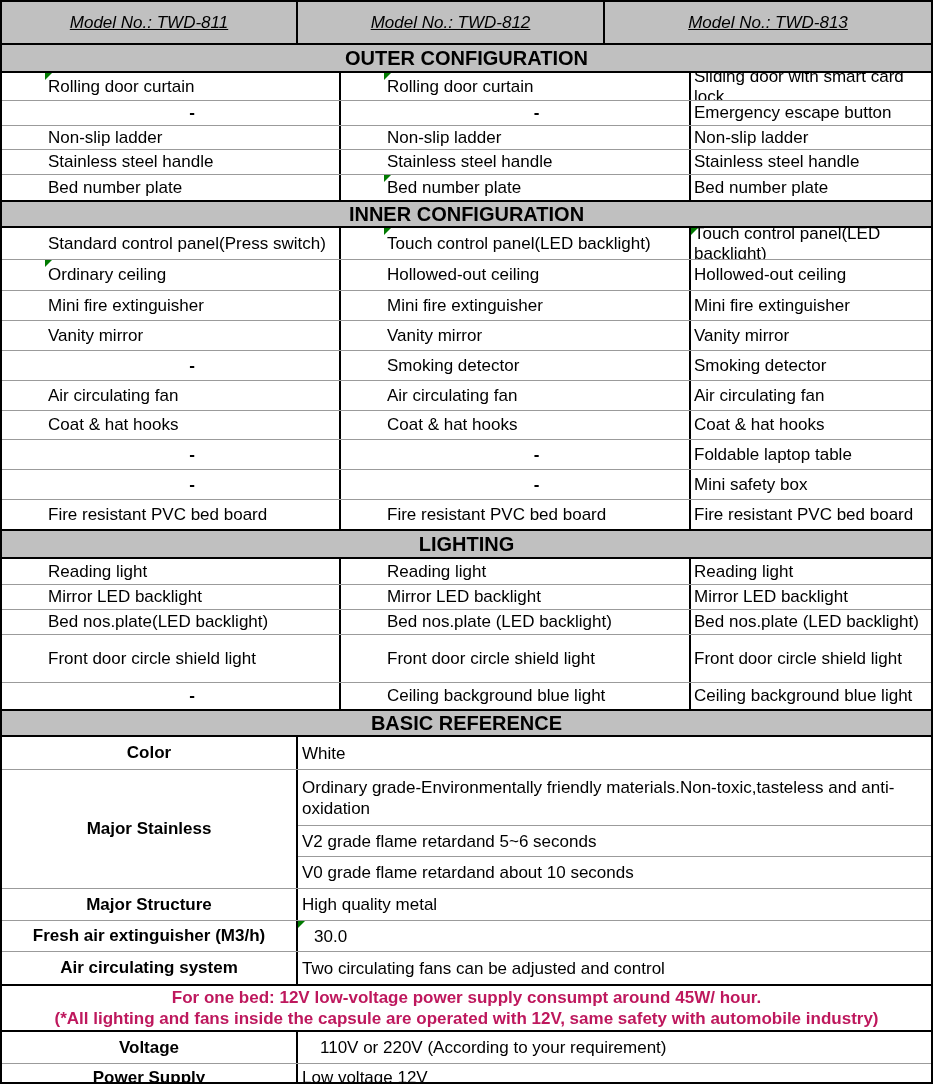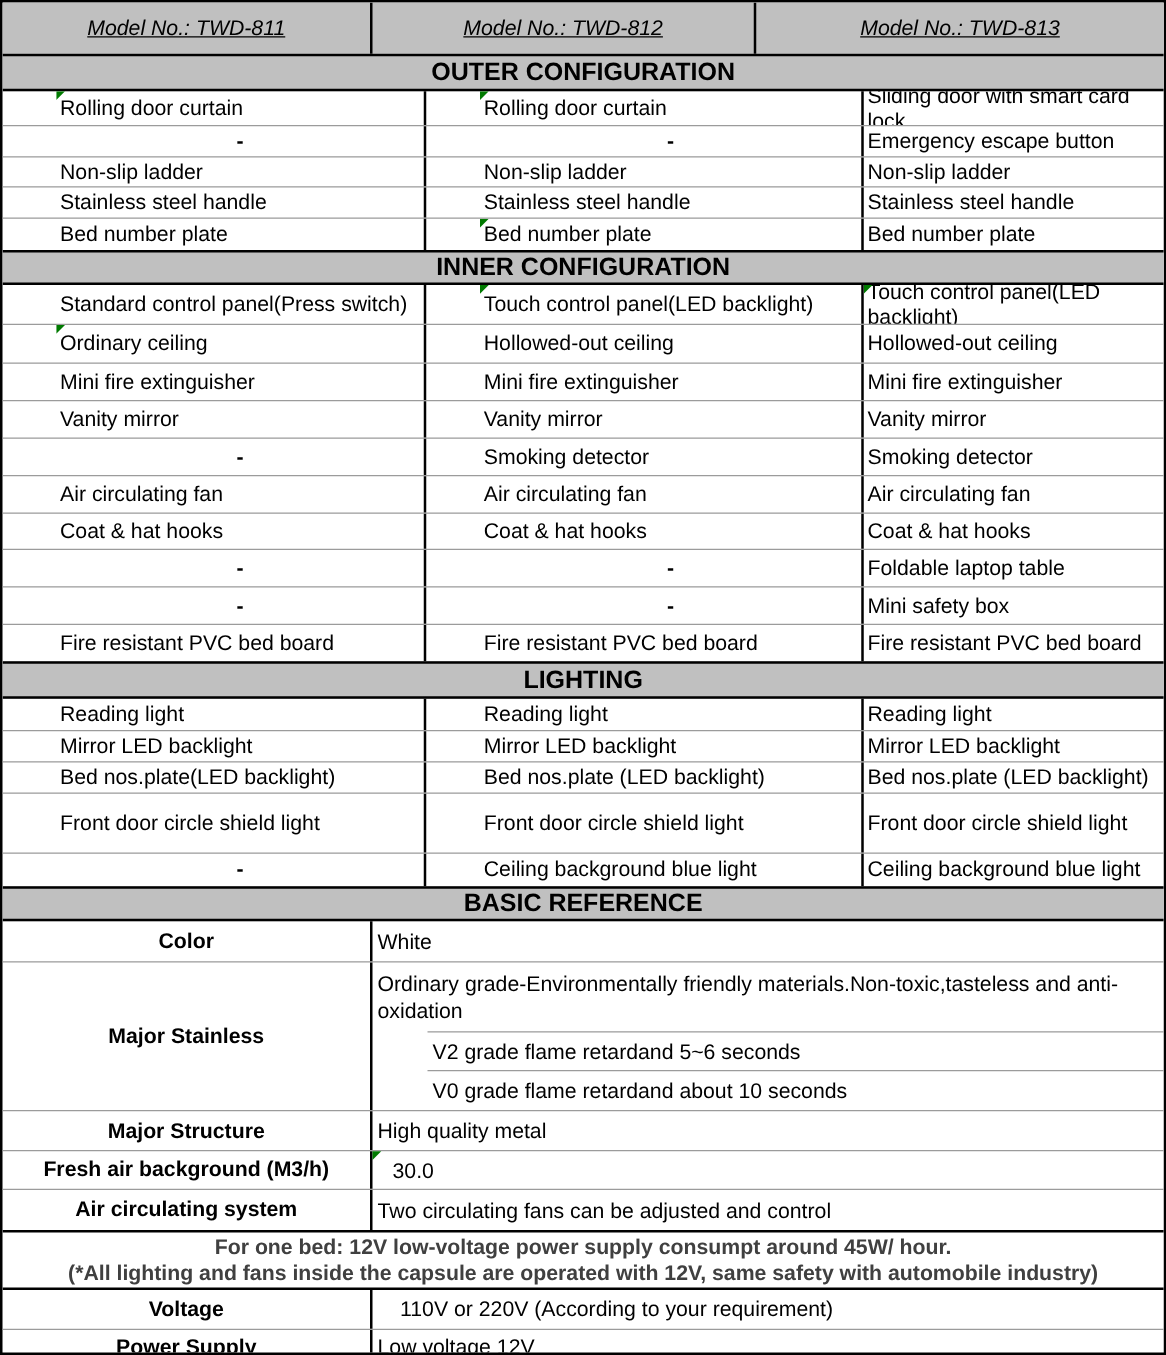--- a/index.html
+++ b/index.html
@@ -60,29 +60,29 @@
     width:296px; border-right:2px solid #000;
     display:flex; align-items:center; justify-content:center;
     text-align:center; font-weight:bold; font-size:17px;
     padding:0 6px;
   }
   .bref-values { flex:1; display:flex; flex-direction:column; }
   .bref-value {
     display:flex; align-items:center;
     padding:0 4px; font-size:17px; line-height:21px;
   }
-  .bref-value + .bref-value { border-top:1px solid #9b9b9b;margin-left:44px; }
+  .bref-value + .bref-value { border-top:1px solid #9b9b9b; }
   .bref-value.indent { padding-left:16px; }
 
   
   .warning {
     height:48px;
     border-top:2px solid #000; border-bottom:2px solid #000;
     display:flex; flex-direction:column; align-items:center; justify-content:center;
-    color:#404040; font-weight:bold; font-size:17px; line-height:21px;
+    color:#be185d; font-weight:bold; font-size:17px; line-height:21px;
     text-align:center; white-space:nowrap;
   }
 </style>
 </head>
 <body>
 
 <div class="sheet">
 
   <div class="model-row">
     <div class="model-cell c0">Model No.: TWD-811</div>
@@ -225,21 +225,21 @@
             <div class="bref-value" style="height: 32px;">V0 grade flame retardand about 10 seconds</div>
           </div>
         </div>
         <div class="bref-row">
           <div class="bref-label">Major Structure</div>
           <div class="bref-values">
             <div class="bref-value" style="height: 31px;">High quality metal</div>
           </div>
         </div>
         <div class="bref-row">
-          <div class="bref-label">Fresh air background (M3/h)</div>
+          <div class="bref-label">Fresh air extinguisher (M3/h)</div>
           <div class="bref-values">
             <div class="bref-value note indent" style="height: 30px;">30.0<span class="tri"></span></div>
           </div>
         </div>
         <div class="bref-row">
           <div class="bref-label">Air circulating system</div>
           <div class="bref-values">
             <div class="bref-value" style="height: 32px;">Two circulating fans can be adjusted and control</div>
           </div>
         </div>

